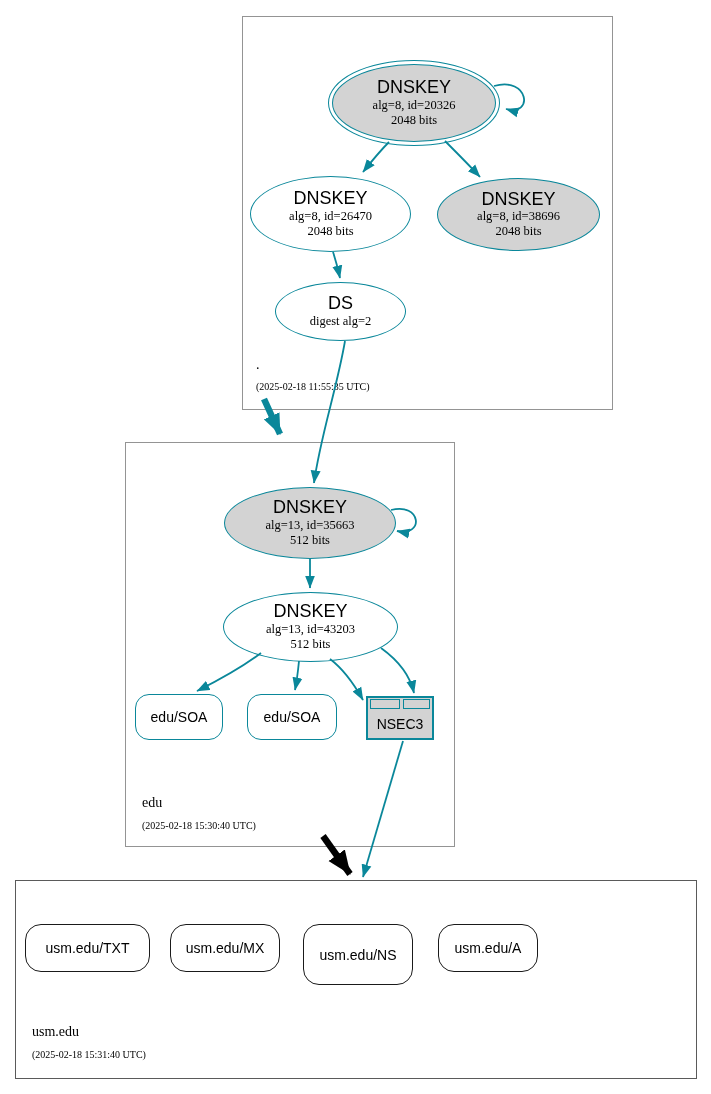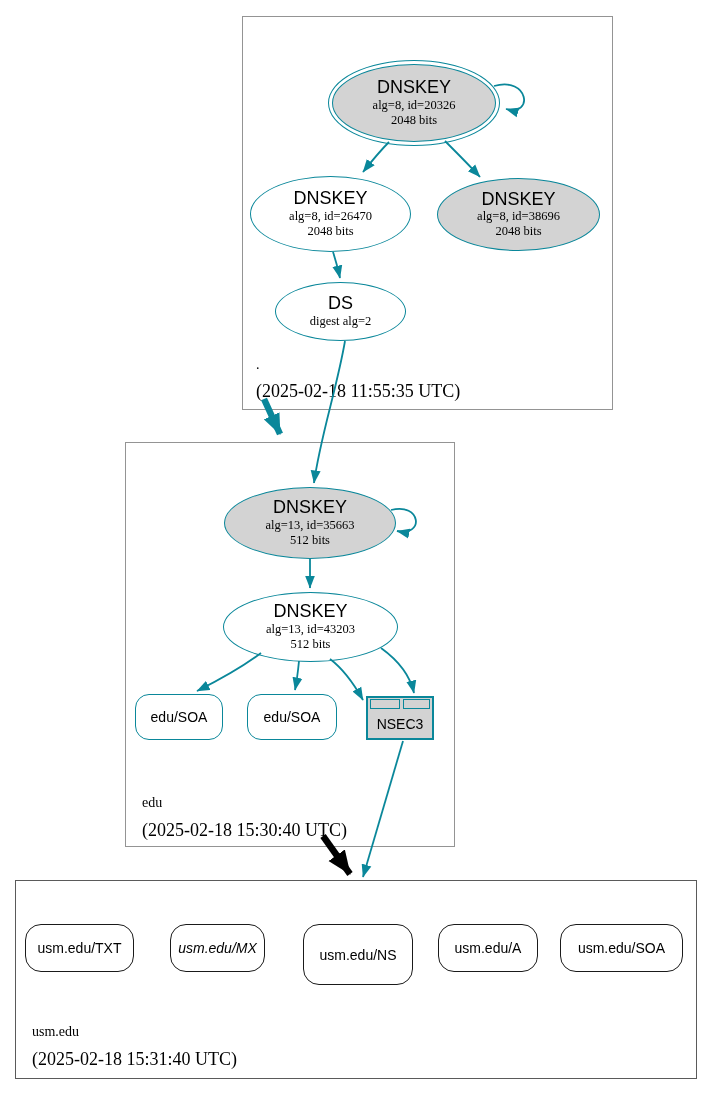--- a/index.html
+++ b/index.html
@@ -1,21 +1,21 @@
 <!DOCTYPE html>
 <html><head>
 <meta charset="utf-8">
 <style>
   html,body{margin:0;padding:0;background:#ffffff;}
   #canvas{position:relative;width:711px;height:1094px;background:#ffffff;overflow:hidden;
           font-family:"Liberation Sans",sans-serif;}
   .zone-box{position:absolute;border:1px solid #949494;background:transparent;z-index:1;}
   .zone-box.dark{border-color:#5a5a5a;}
   .zone-name{position:absolute;z-index:2;font-family:"Liberation Serif",serif;font-size:14px;color:#000;}
-  .zone-ts{position:absolute;z-index:2;font-family:"Liberation Serif",serif;font-size:18px;color:#000;white-space:nowrap;}
+  .zone-ts{position:absolute;z-index:2;font-family:"Liberation Serif",serif;font-size:10px;color:#000;white-space:nowrap;}
   .ellipse{position:absolute;z-index:2;border:1.8px solid #0a879a;border-radius:50%;background:#fff;
            display:flex;flex-direction:column;align-items:center;justify-content:center;text-align:center;box-sizing:border-box;}
   .ellipse.gray{background:#d3d3d3;}
   .ring-outer{position:absolute;z-index:2;border:1.8px solid #0a879a;border-radius:50%;background:#fff;
               box-sizing:border-box;padding:3px;}
   .ring-inner{width:100%;height:100%;border:1.8px solid #0a879a;border-radius:50%;background:#d3d3d3;
               display:flex;flex-direction:column;align-items:center;justify-content:center;text-align:center;box-sizing:border-box;}
   .node-title{font-family:"Liberation Sans",sans-serif;font-size:18px;line-height:1.1;color:#000;}
   .node-sub{font-family:"Liberation Serif",serif;font-size:12.5px;line-height:1.2;color:#000;}
   .rrset{position:absolute;z-index:2;border:1.6px solid #0a879a;border-radius:14px;background:#fff;
@@ -93,34 +93,31 @@
   </div>
 
   <div class="nsec3" style="left:366px;top:696px;width:68px;height:44px;">
     <div class="nsec3-row">
       <div class="nsec3-cell c1"></div>
       <div class="nsec3-cell c2"></div>
     </div>
     <div class="nsec3-label">NSEC3</div>
   </div>
 
-  <div class="rrset blackb" style="left:25px;top:924px;width:109px;height:48px;">
+  <div class="rrset blackb" style="left:25px;top:924px;width:125px;height:48px;">
     <span>usm.edu/TXT</span>
   </div>
-  <div class="rrset blackb" style="left:170px;top:924px;width:95px;height:48px;font-style:italic;">
+  <div class="rrset blackb" style="left:170px;top:924px;width:110px;height:48px;">
     <span>usm.edu/MX</span>
   </div>
   <div class="rrset blackb" style="left:303px;top:924px;width:110px;height:61px;">
     <span>usm.edu/NS</span>
   </div>
   <div class="rrset blackb" style="left:438px;top:924px;width:100px;height:48px;">
     <span>usm.edu/A</span>
-  </div>
-  <div class="rrset blackb" style="left:560px;top:924px;width:123px;height:48px;">
-    <span>usm.edu/SOA</span>
   </div>
 
   <svg id="edges" width="711" height="1094" viewBox="0 0 711 1094">
     <defs>
       <marker id="at" markerUnits="userSpaceOnUse" markerWidth="14" markerHeight="11" refX="12.5" refY="5.5" orient="auto">
         <path d="M0,0.5 L13,5.5 L0,10.5 Z" fill="#0a879a"></path>
       </marker>
       <marker id="atBig" markerUnits="userSpaceOnUse" markerWidth="23" markerHeight="18" refX="20" refY="9" orient="auto">
         <path d="M0,0.5 L21,9 L0,17.5 Z" fill="#0a879a"></path>
       </marker>

